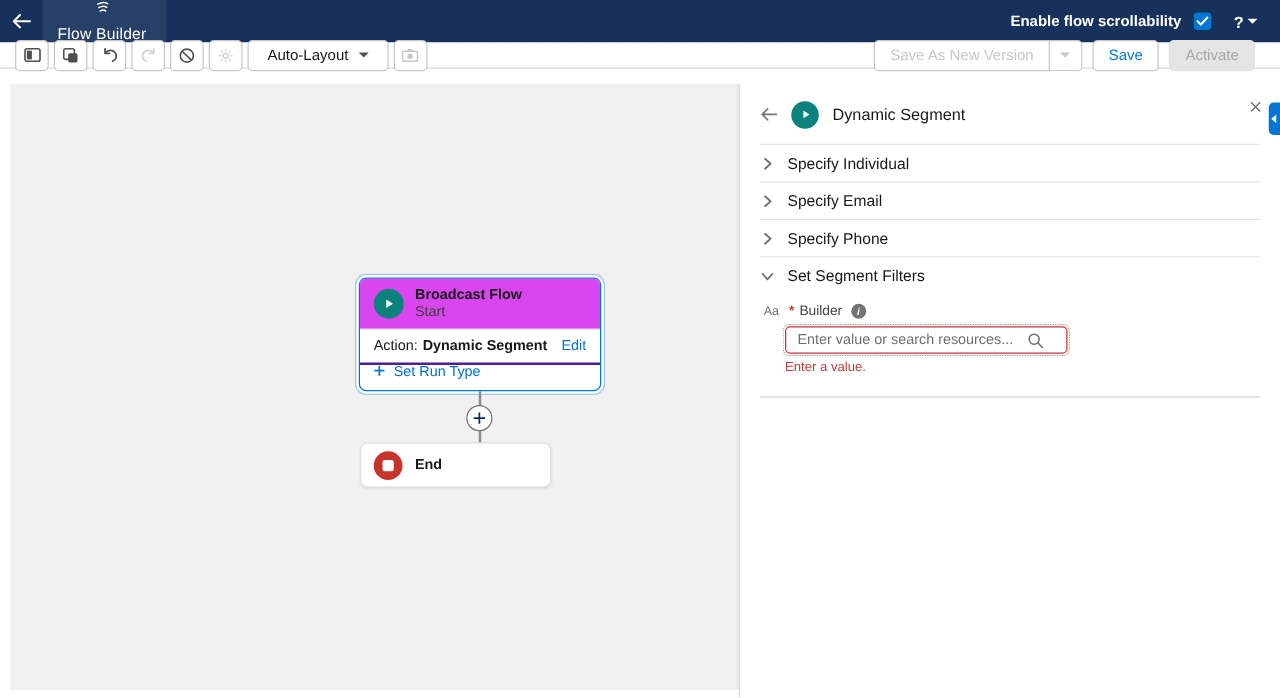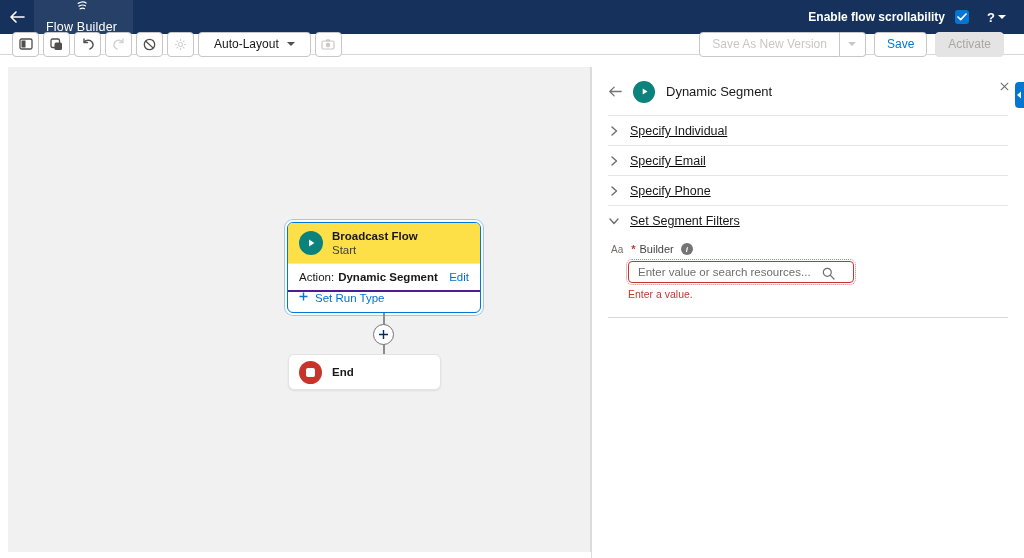--- a/index.html
+++ b/index.html
@@ -31,21 +31,21 @@
   .btn-split .arrow { border-radius:0 4px 4px 0; border-left:none; width:26px; padding:0; cursor:default; }
   .btn-split .arrow .caret-down { border-top-color:#c9c7c5; }
   .btn-save { color:#0176d3; font-weight:500; }
   .btn-activate { background:#e4e4e4; border-color:#e4e4e4; color:#a9a7a5; cursor:default; }
 
   
   .canvas { position:absolute; left:0; top:67px; width:591px; height:491px; background:#fff; }
   .canvas-inner { position:absolute; left:8px; top:0; right:0; bottom:6px; background:#f2f1f1; border-right:1px solid #dddbda; }
 
   .start-card { position:absolute; left:279px; top:155px; width:194px; background:#fff; border:1px solid #0176d3; border-radius:6px; box-shadow:0 0 0 2px #fff, 0 0 0 3px #9fc6f2; }
-  .start-head { background:#fde047; border-radius:5px 5px 0 0; display:flex; align-items:center; gap:9px; padding:8px 11px; height:40px; }
+  .start-head { background:#d946ef; border-radius:5px 5px 0 0; display:flex; align-items:center; gap:9px; padding:8px 11px; height:40px; }
   .node-circle { width:24px; height:24px; border-radius:50%; display:flex; align-items:center; justify-content:center; flex:0 0 auto; }
   .start-head .title { font-size:11.5px; font-weight:700; color:#181818; line-height:1.25; }
   .start-head .subtitle { font-size:11.5px; color:#3e3e3c; line-height:1.25; }
   .start-action { border-top:1px solid #e5e5e5; display:flex; align-items:center; padding:0 11px; height:27px; font-size:11.5px; color:#181818; }
   .start-action b { margin-left:4px; }
   .start-action .edit { margin-left:auto; color:#0070d2; cursor:pointer; }
   .start-runtype { border-top:2px solid #4c1d95; display:flex; align-items:flex-start; gap:7px; padding:0 11px; height:22px; font-size:11.5px; color:#0070d2; cursor:pointer; }
 
   .connector-line { position:absolute; left:375px; top:246px; width:2px; height:41px; background:#8c8c8c; }
   .connector-plus { position:absolute; left:365px; top:257px; width:21px; height:21px; border-radius:50%; background:#fff; border:1px solid #747474; display:flex; align-items:center; justify-content:center; cursor:pointer; }
@@ -56,21 +56,21 @@
   .end-label { font-size:11.5px; font-weight:700; color:#181818; }
 
   
   .panel { position:absolute; left:591px; top:67px; width:433px; height:491px; background:#fff; border-left:1px solid #dddbda; }
   .panel-header { height:49px; display:flex; align-items:center; gap:11px; padding:0 16px; position:relative; }
   .panel-header:after { content:""; position:absolute; left:16px; right:16px; bottom:0; height:1px; background:#e5e5e5; }
   .panel-title { font-size:13px; font-weight:500; color:#181818; }
   .panel-close { position:absolute; right:12px; top:9px; cursor:pointer; padding:2px; }
   .panel-back { cursor:pointer; display:flex; align-items:center; }
 
-  .section-row { height:30px; display:flex; align-items:center; gap:10px; padding:0 16px; cursor:pointer; position:relative;text-decoration:underline; }
+  .section-row { height:30px; display:flex; align-items:center; gap:10px; padding:0 16px; cursor:pointer; position:relative; }
   .section-row:after { content:""; position:absolute; left:16px; right:16px; bottom:0; height:1px; background:#e5e5e5; }
   .section-row.no-divider:after { display:none; }
   .section-label { font-size:12.5px; color:#181818; }
   .chev { display:flex; align-items:center; justify-content:center; width:12px; }
   .chev.down svg { transform:rotate(90deg); }
 
   .field-block { padding:7px 16px 0 19px; }
   .field-label-row { display:flex; align-items:center; gap:4px; }
   .field-type-icon { font-size:10px; color:#706e6b; margin-right:4px; }
   .field-required { color:#c23934; font-size:11px; font-weight:700; }

